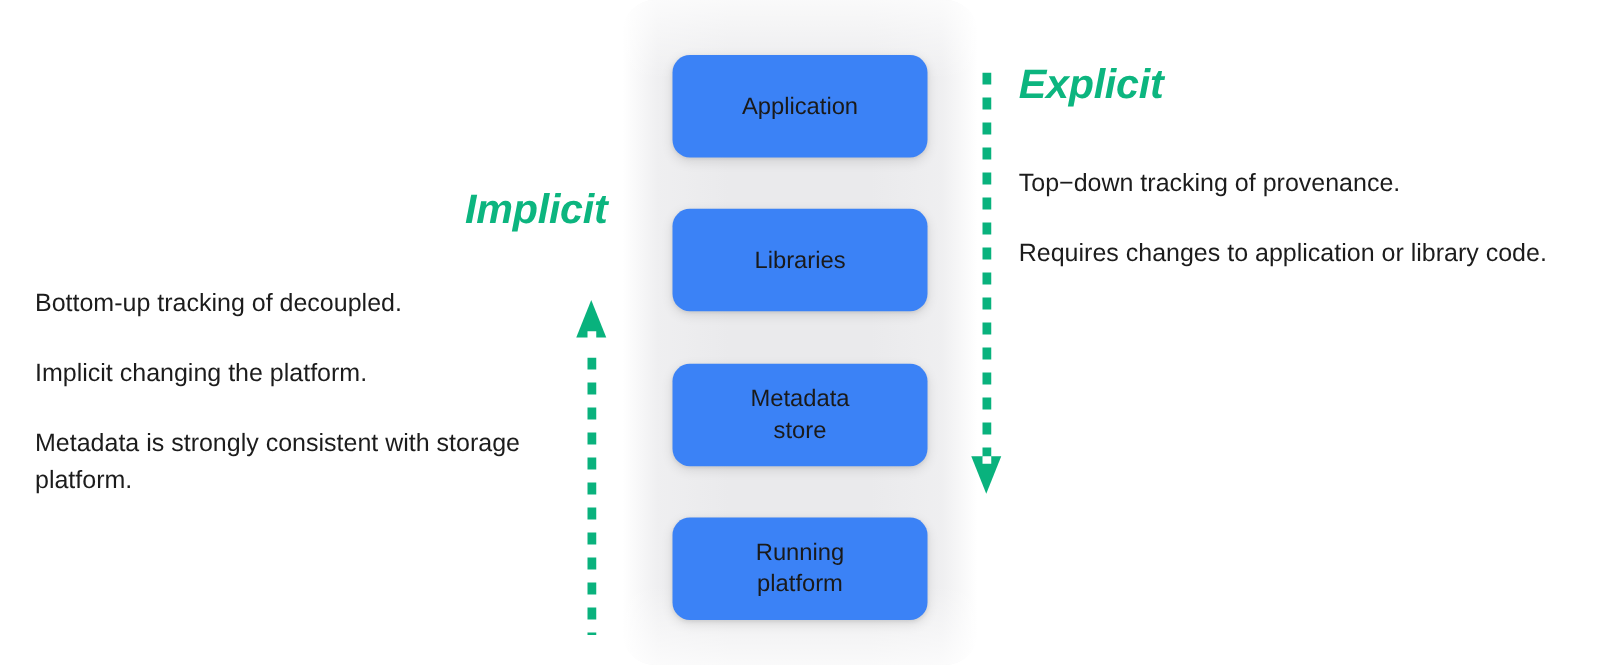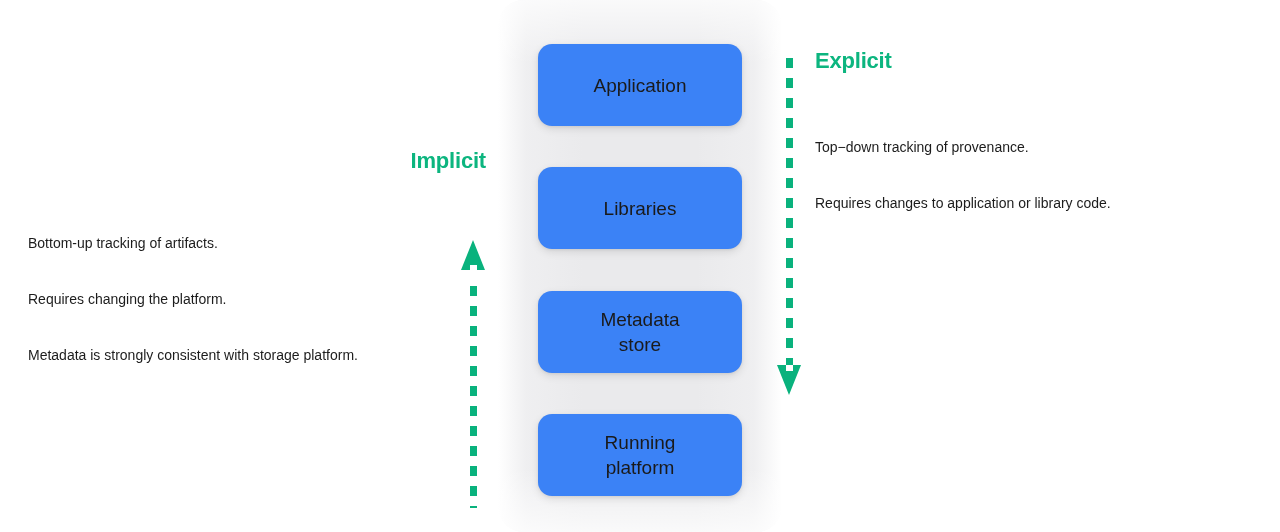--- a/index.html
+++ b/index.html
@@ -74,40 +74,41 @@
     font-size: 19px;
     color: #1a1a1a;
     line-height: 25px;
     white-space: pre-line;
     font-weight: 400;
   }
 
   
   .side-heading {
     position: absolute;
-    font-size: 22px;
+    font-size: 33px;
     font-weight: bold;
     color: #0cb57f;
     letter-spacing: -0.2px;
+    font-style: italic;
   }
   #implicit-heading {
     left: 342px;
     top: 148px;
     width: 144px;
     text-align: right;
   }
   #explicit-heading {
     left: 815px;
     top: 48px;
   }
 
   
   .para {
     position: absolute;
-    font-size: 14px;
+    font-size: 20px;
     line-height: 29px;
     color: #1c1c1c;
   }
   .para p {
     margin: 0 0 27px 0;
   }
   .para p:last-child { margin-bottom: 0; }
 
   #implicit-points {
     left: 28px;
@@ -186,22 +187,22 @@
 
   <div class="stack-backdrop"></div>
 
   <div class="side-heading" id="implicit-heading">Implicit</div>
 
   <div class="arrow-head" id="implicit-arrow"></div>
 
   <div class="dotted-line" id="implicit-dots"></div>
 
   <div class="para" id="implicit-points">
-    <p>Bottom-up tracking of artifacts.</p>
-    <p>Requires changing the platform.</p>
+    <p>Bottom-up tracking of decoupled.</p>
+    <p>Implicit changing the platform.</p>
     <p>Metadata is strongly consistent with storage platform.</p>
   </div>
 
   <div class="card-stack">
     <div class="layer-card">
       <span class="label">Application</span>
     </div>
     <div class="layer-card">
       <span class="label">Libraries</span>
     </div>

